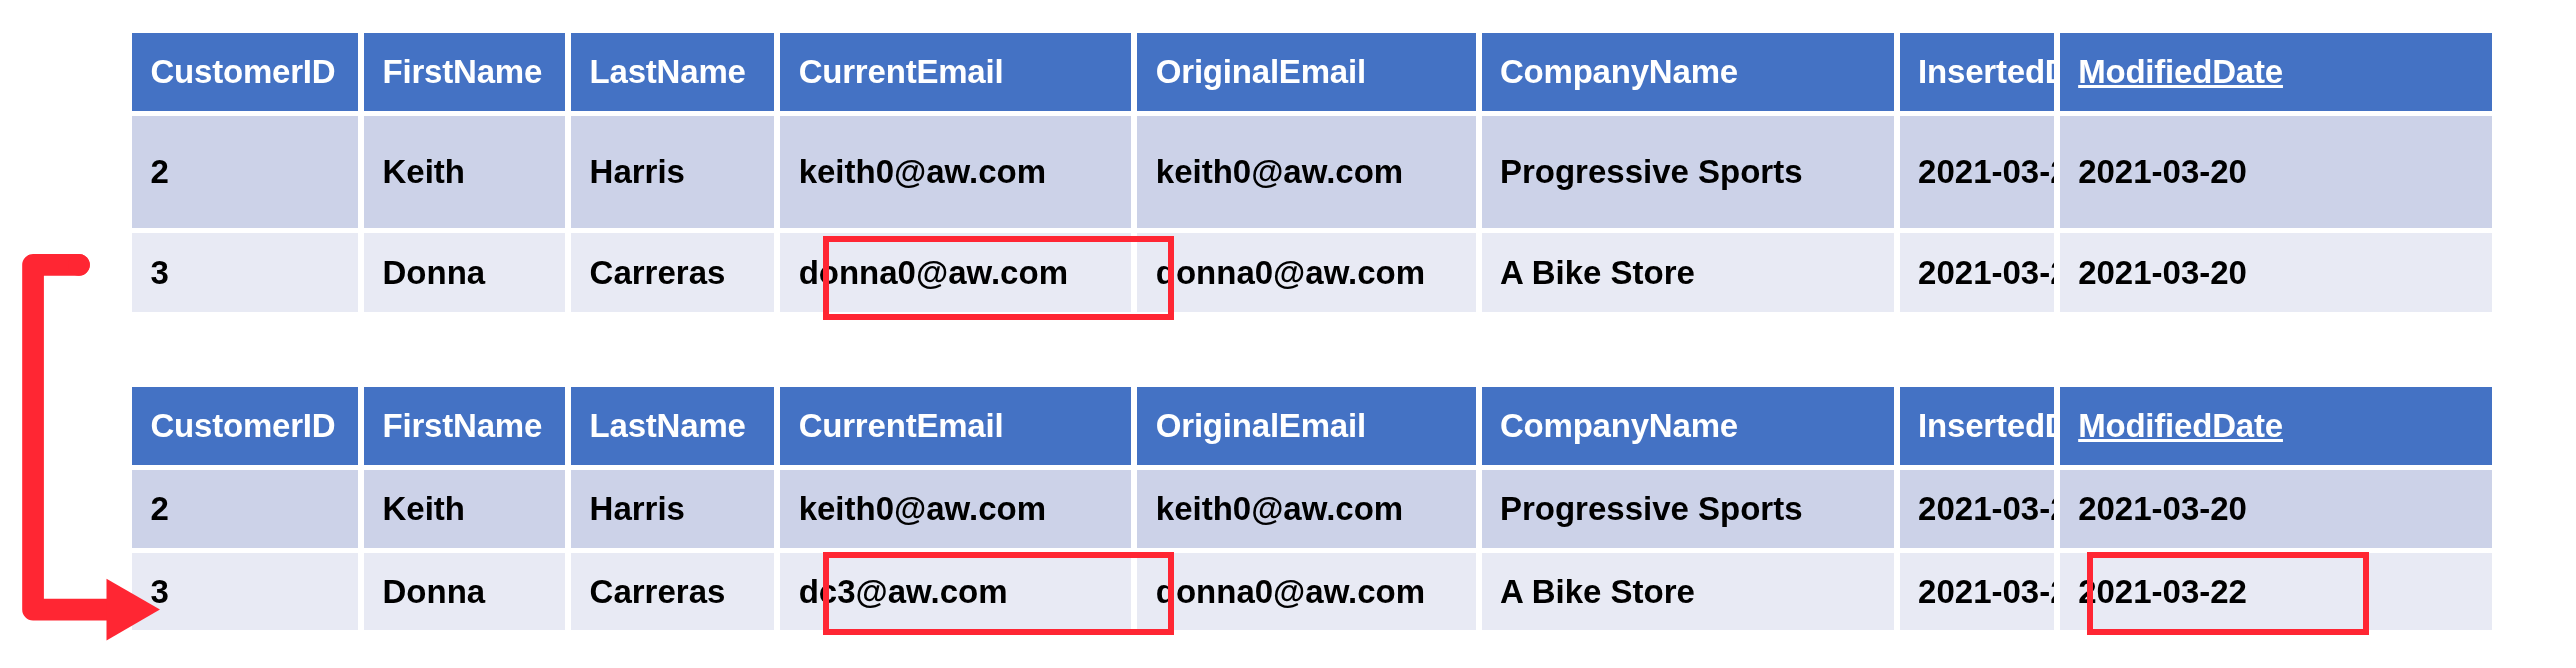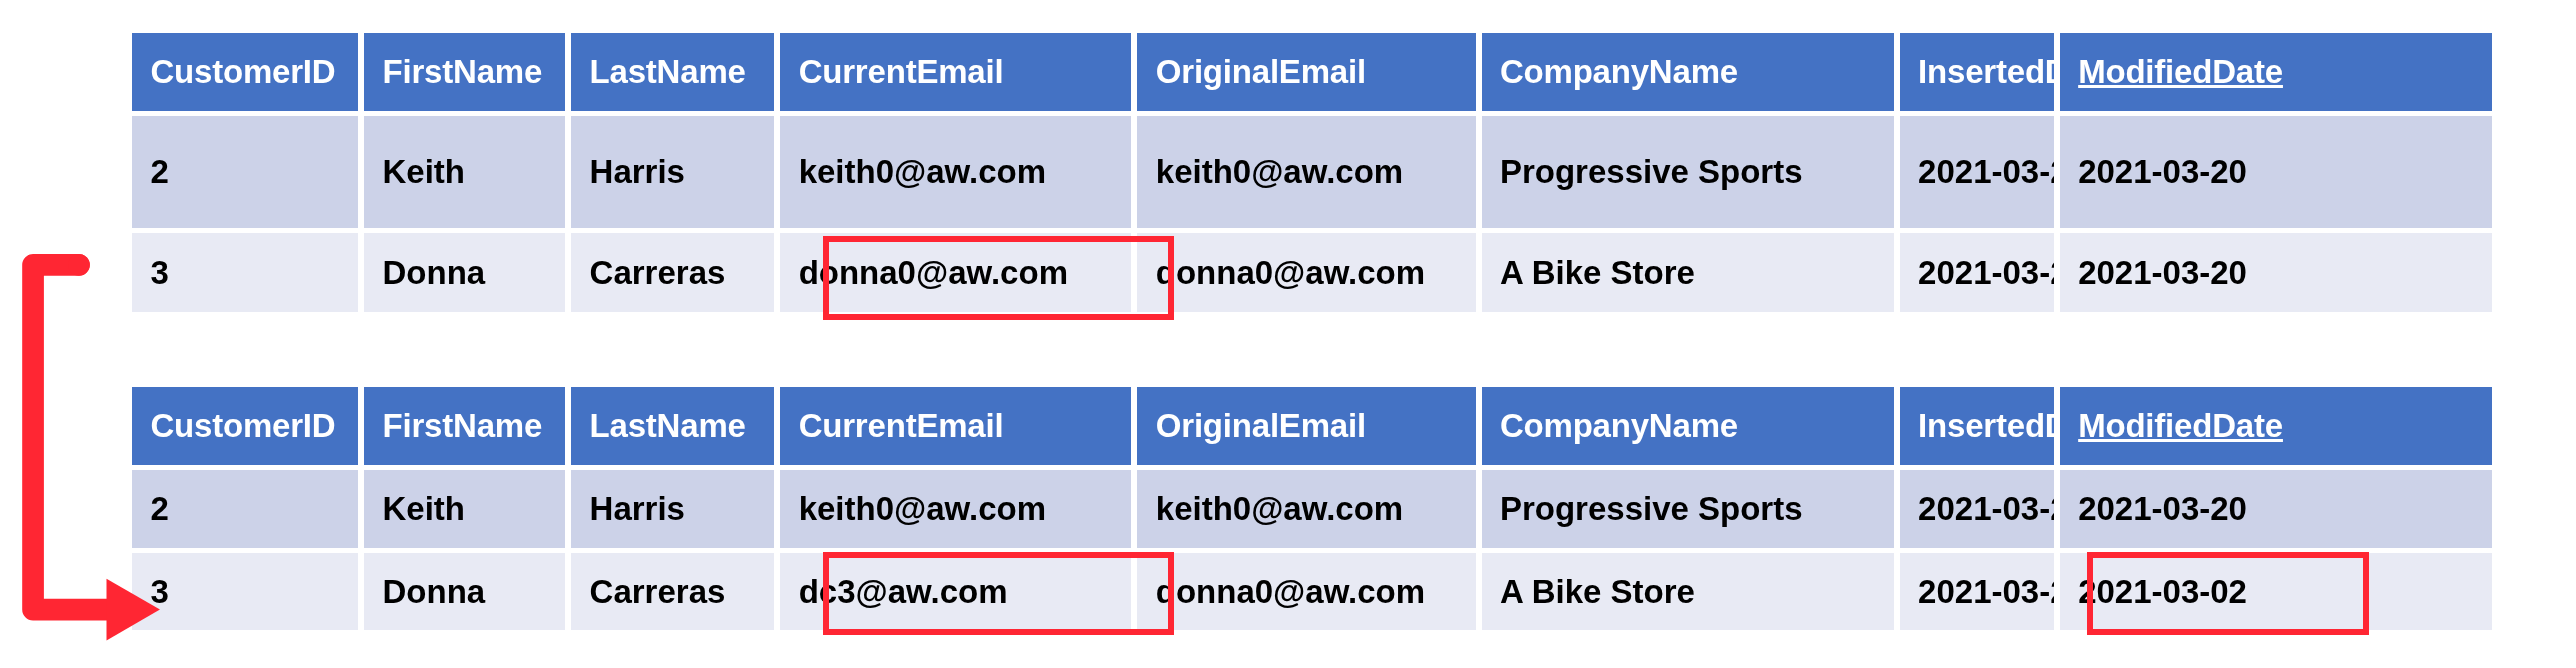--- a/index.html
+++ b/index.html
@@ -180,21 +180,21 @@
         <td>2021-03-20</td>
       </tr>
       <tr class="band-b">
         <td>3</td>
         <td>Donna</td>
         <td>Carreras</td>
         <td>dc3@aw.com</td>
         <td>donna0@aw.com</td>
         <td>A Bike Store</td>
         <td>2021-03-20</td>
-        <td>2021-03-02</td>
+        <td>2021-03-22</td>
       </tr>
     </tbody>
   </table>
 
   <div class="hl-box" id="hl-current-email-1"></div>
   <div class="hl-box" id="hl-current-email-2"></div>
   <div class="hl-box" id="hl-modified-date-2"></div>
 
   <svg id="flow-arrow" viewBox="0 0 230 500">
     <path d="M 85 27 L 30 27 L 30 440 L 130 440" fill="none" stroke="#FF2633" stroke-width="26" stroke-linecap="round" stroke-linejoin="round"></path>

